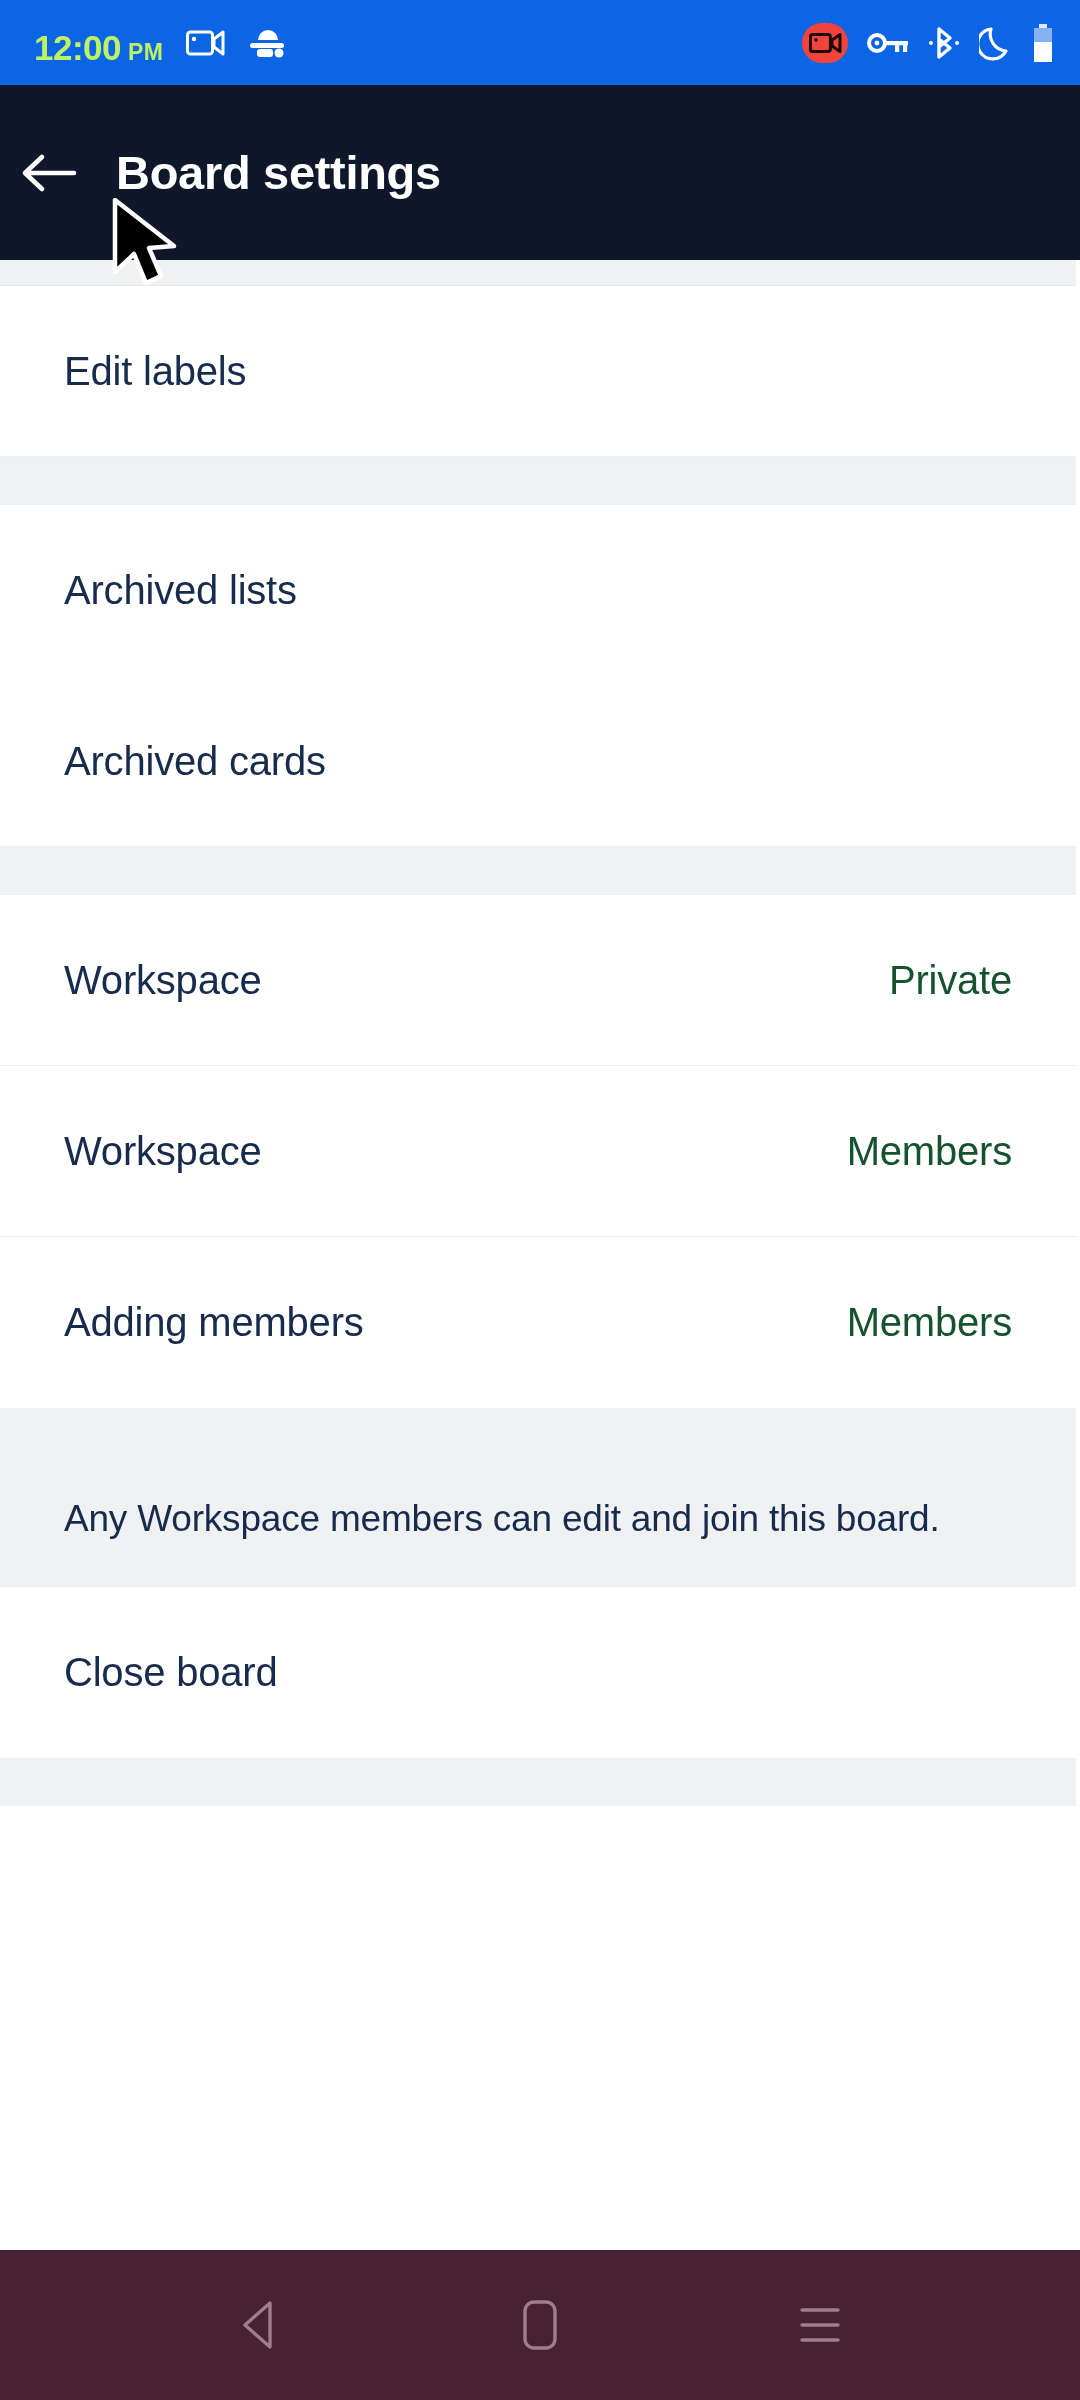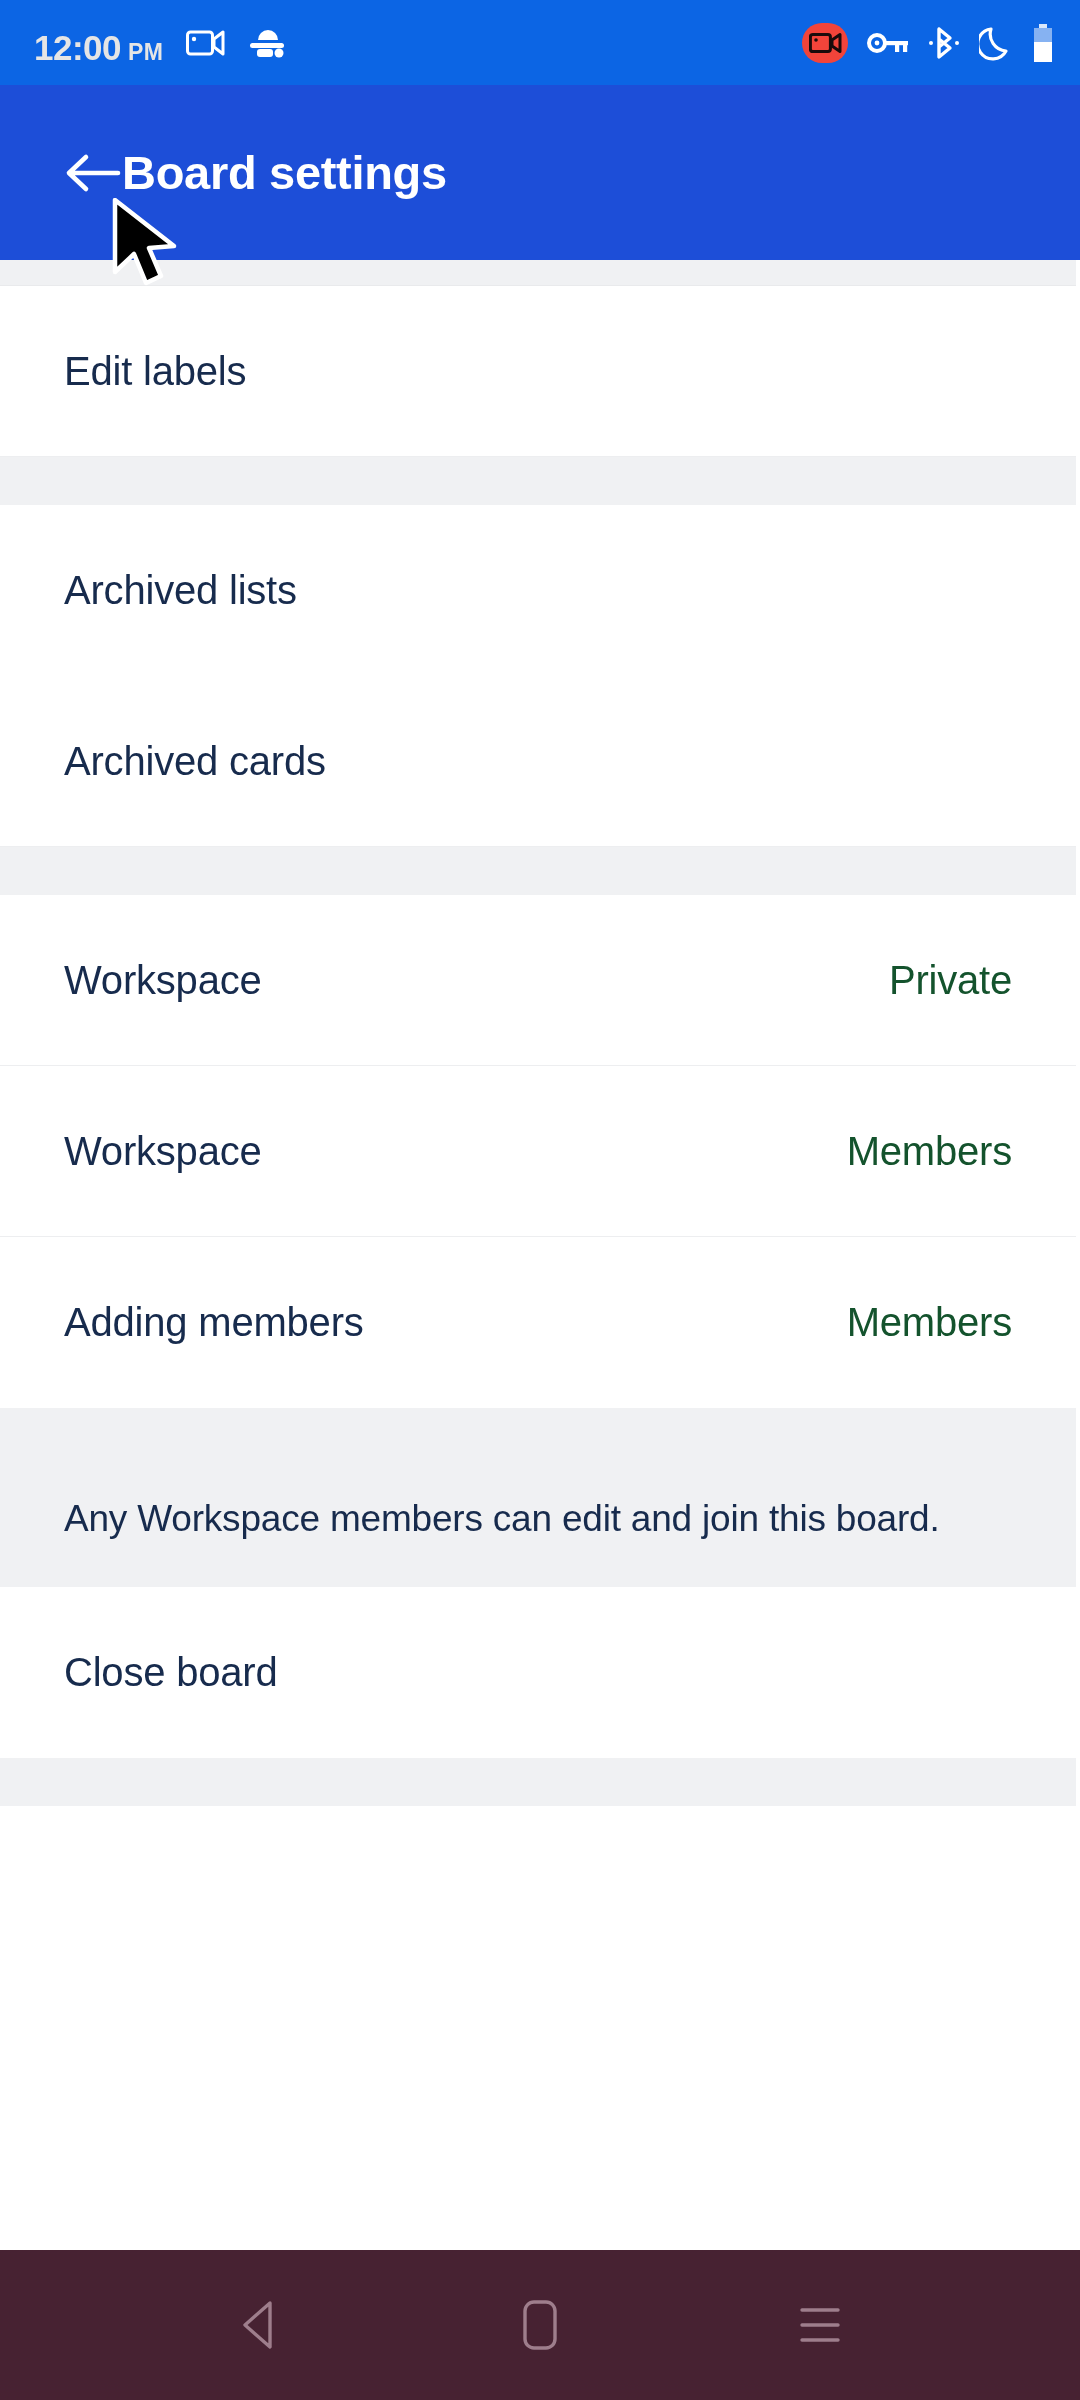--- a/index.html
+++ b/index.html
@@ -16,44 +16,45 @@
     height:85px;
     background:#0C65E4;
     display:flex;
     align-items:center;
     justify-content:space-between;
     padding:0 26px 0 34px;
     position:relative;
   }
   #status-left{ display:flex; align-items:center; gap:22px; }
   #clock{
-    color:#e5e5e5;
+    color:#bef264;
     font-size:35px;
     font-weight:600;
     letter-spacing:-0.5px;
     display:flex;
     align-items:baseline;
     gap:7px;
   }
   #clock .ampm{ font-size:23px; font-weight:700; letter-spacing:0.5px;margin-top:21px; }
   #status-right{ display:flex; align-items:center; gap:19px; }
   .sicon{ display:flex; align-items:center; justify-content:center; }
 
   .rec-badge{
     width:46px;height:40px;border-radius:20px;background:#F2443A;
     display:flex;align-items:center;justify-content:center;
   }
 
   
   #app-bar{
     height:175px;
-    background:#1d4ed8;
+    background:#0f172a;
     display:flex;
     align-items:center;
-    padding-left:64px;
+    padding-left:20px;
+    gap:38px;
   }
   #back-button{
     width:58px;height:58px;
     display:flex;align-items:center;justify-content:center;
     cursor:pointer;
   }
   #page-title{
     color:#ffffff;
     font-size:47px;
     font-weight:700;

